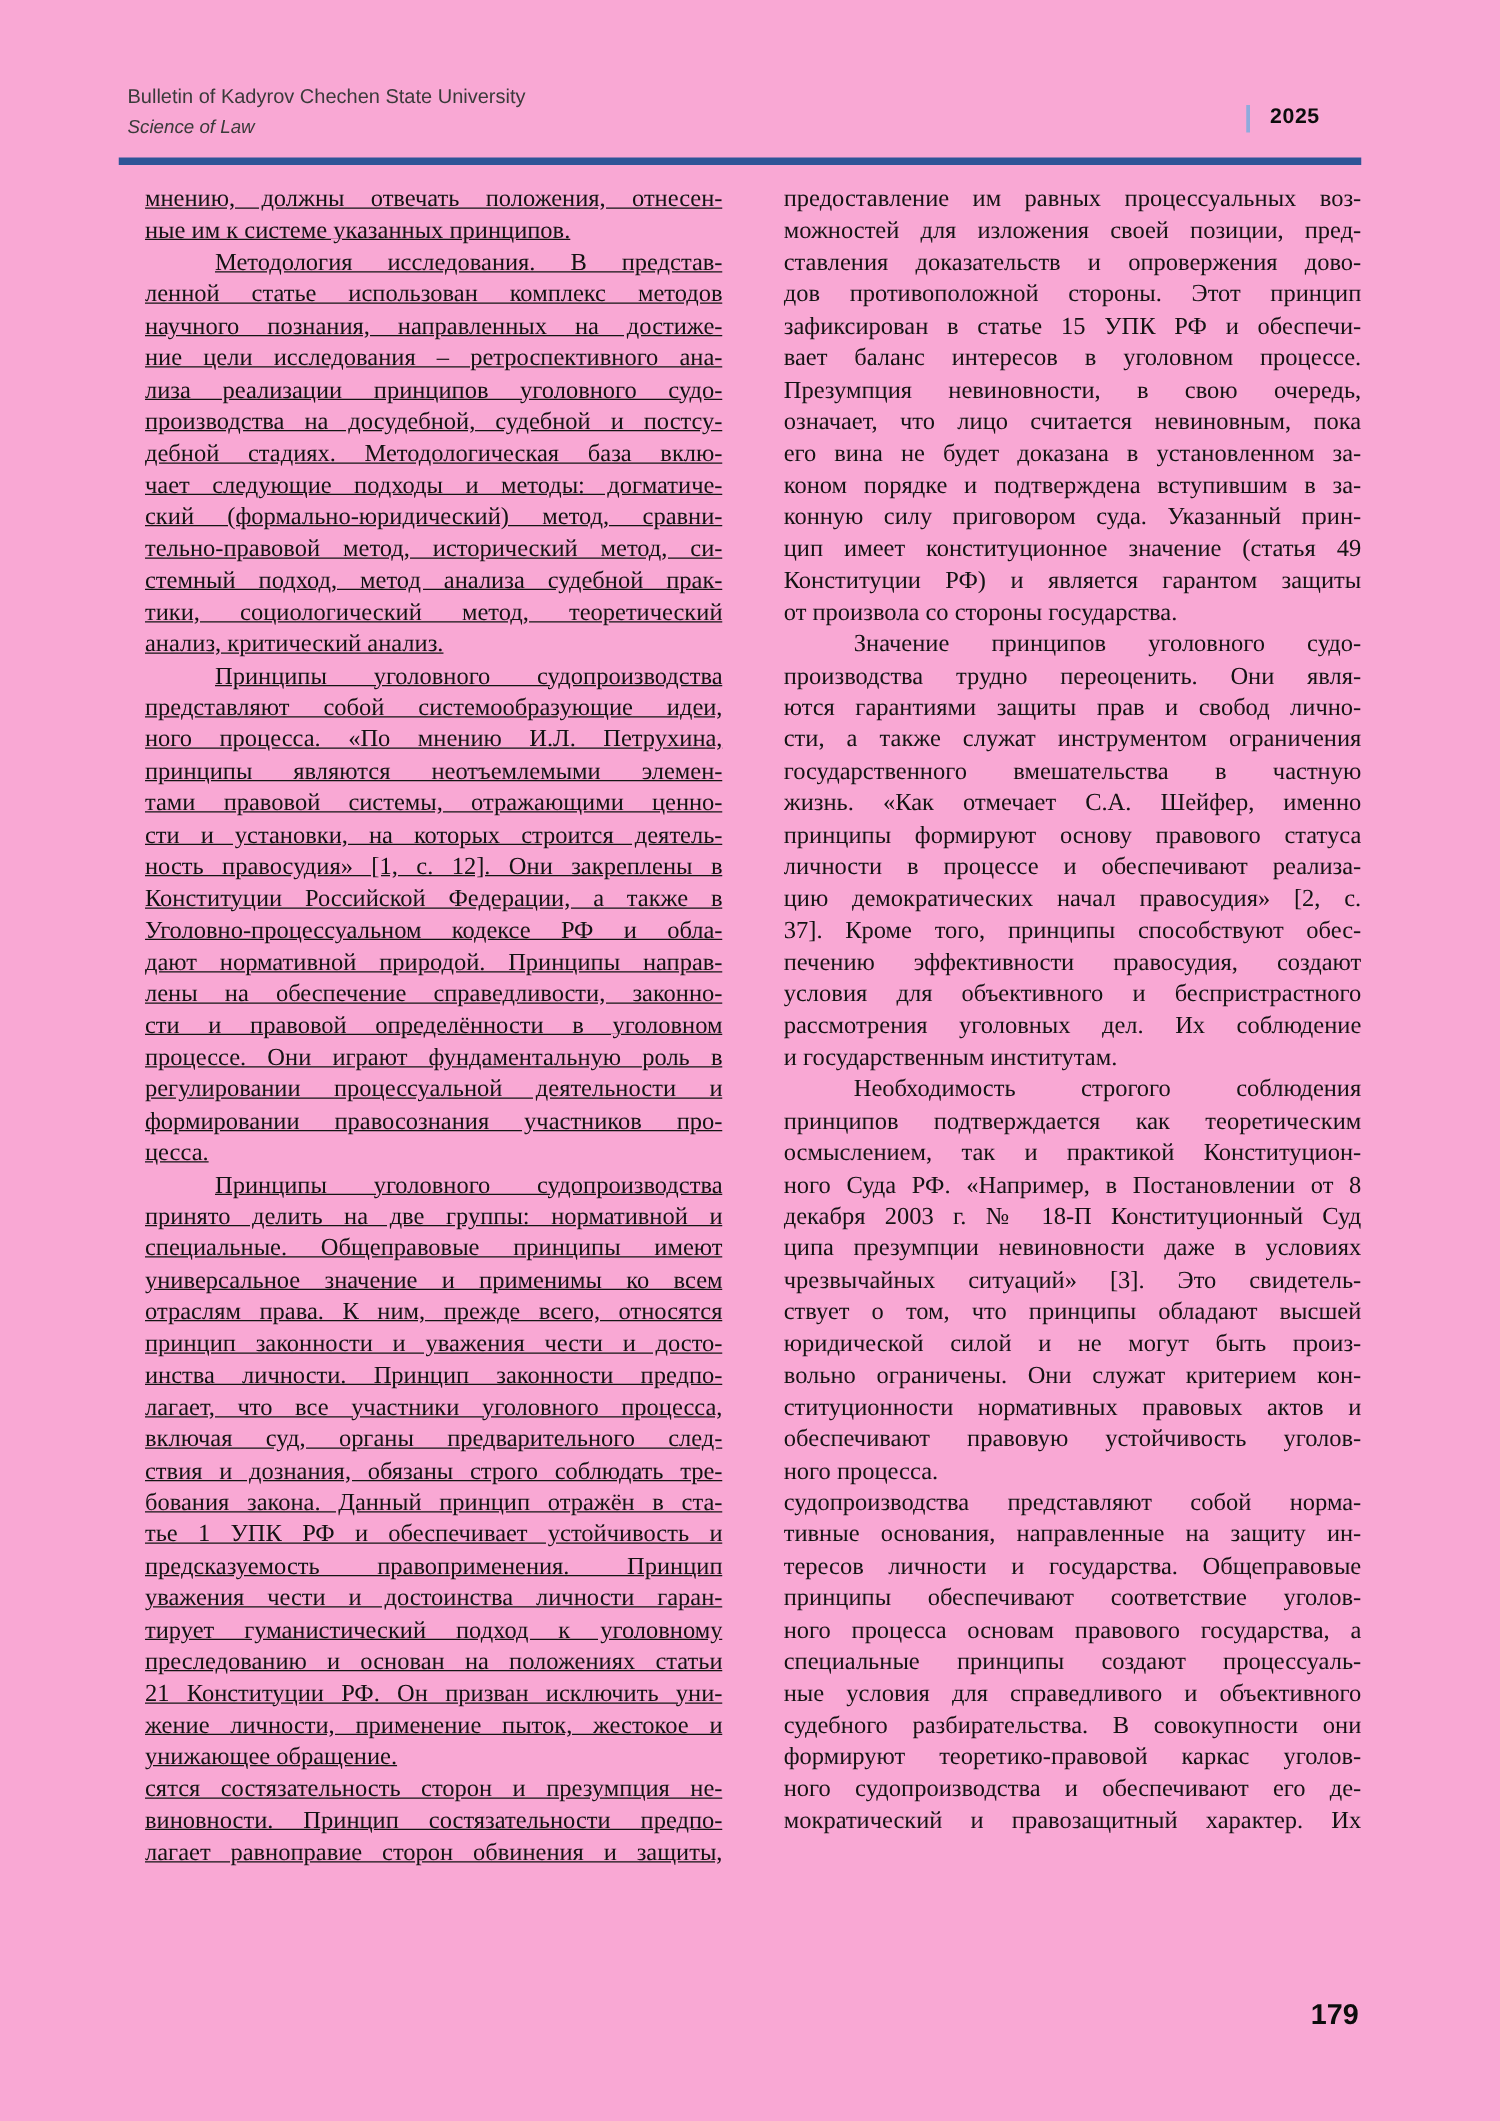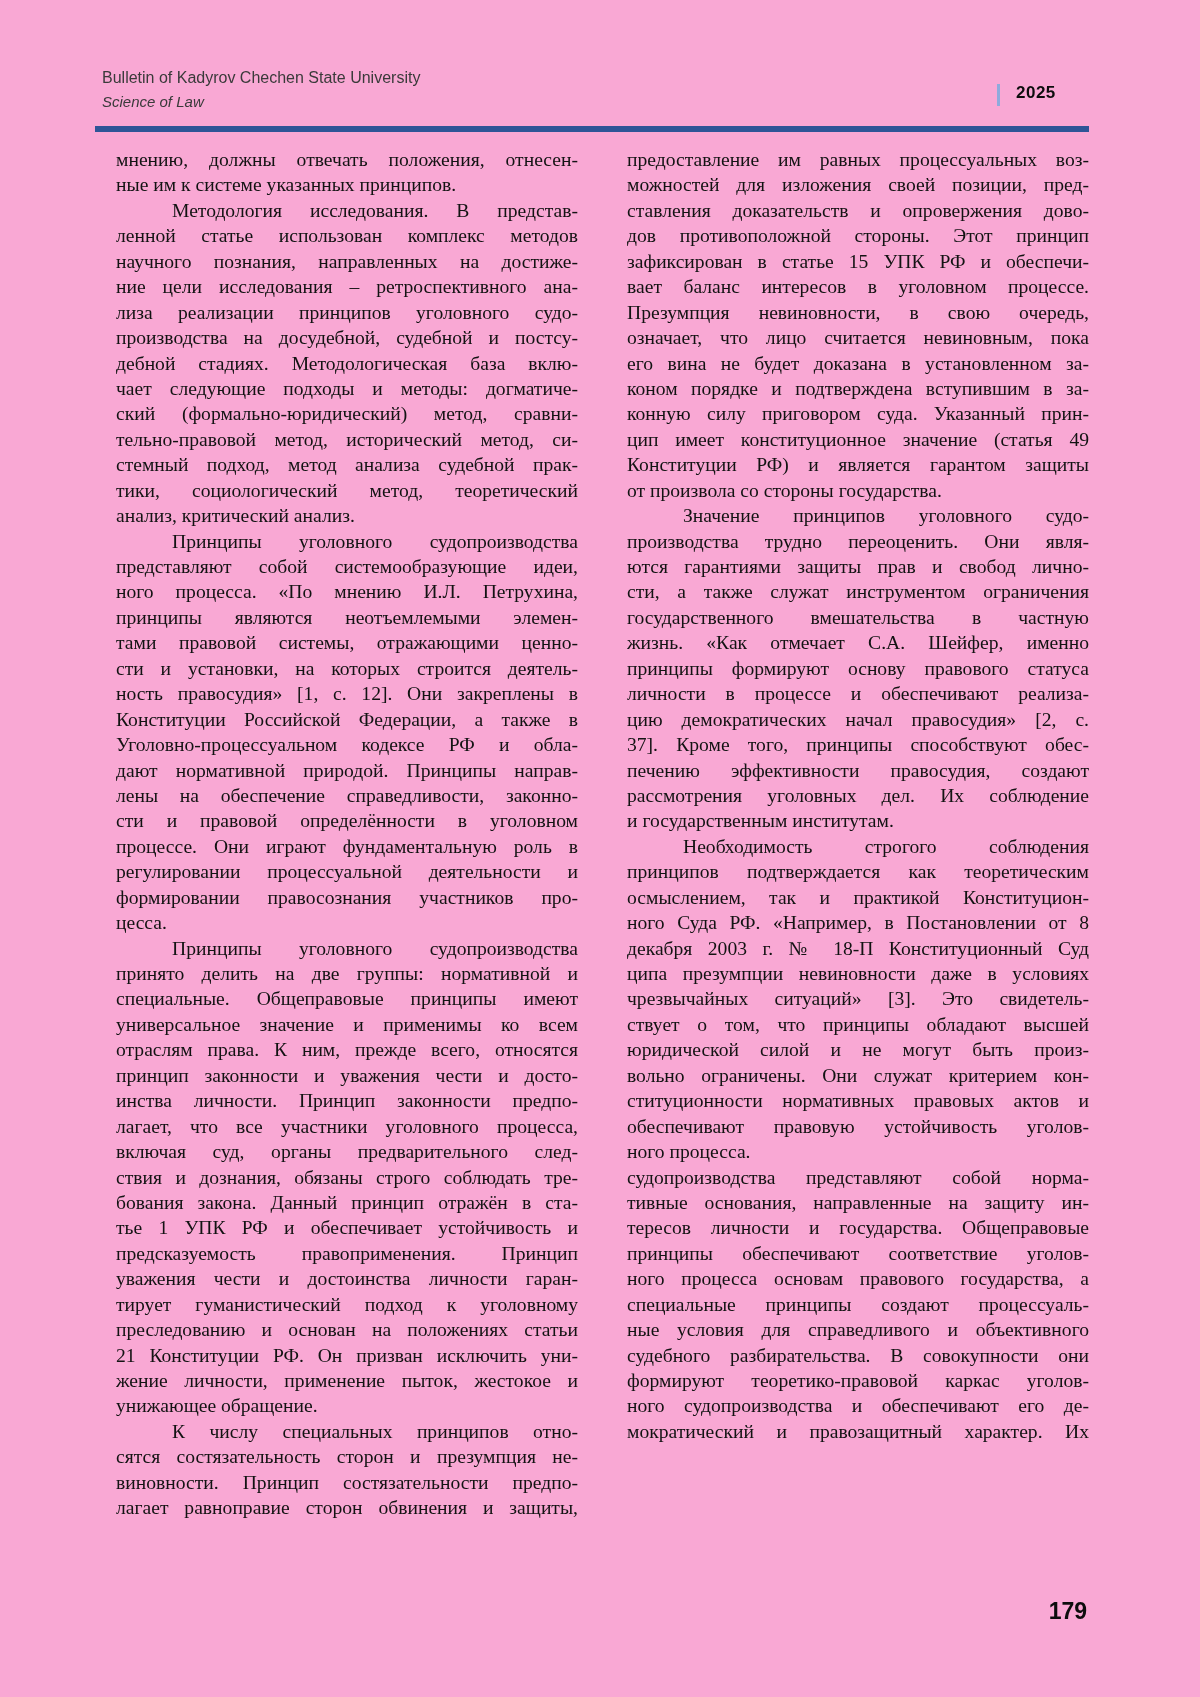--- a/index.html
+++ b/index.html
@@ -33,21 +33,21 @@
   }
   .rule{
     position:absolute;left:95px;top:126px;
     width:994px;height:6px;background:#2e5597;
   }
   
   .col{
     position:absolute;top:147px;width:462px;
     font-size:19.6px;line-height:25.45px;color:#131313;
   }
-  .col-left{left:116px;}
+  .col-left{left:116px;text-decoration:underline;}
   .col-right{left:627px;}
   .para{margin:0;padding:0;}
   .line{
     text-align:justify;
     text-align-last:justify;
     height:25.45px;
     overflow:hidden;
     white-space:normal;
   }
   .line.last{text-align-last:left;}
@@ -125,21 +125,20 @@
           <div class="line">тье 1 УПК РФ и обеспечивает устойчивость и</div>
           <div class="line">предсказуемость правоприменения. Принцип</div>
           <div class="line">уважения чести и достоинства личности гаран-</div>
           <div class="line">тирует гуманистический подход к уголовному</div>
           <div class="line">преследованию и основан на положениях статьи</div>
           <div class="line">21 Конституции РФ. Он призван исключить уни-</div>
           <div class="line">жение личности, применение пыток, жестокое и</div>
           <div class="line last">унижающее обращение.</div>
         </div>
         <div class="para">
-          <div class="line first">К числу специальных принципов отно-</div>
           <div class="line">сятся состязательность сторон и презумпция не-</div>
           <div class="line">виновности. Принцип состязательности предпо-</div>
           <div class="line">лагает равноправие сторон обвинения и защиты,</div>
         </div>
       </div>
     <div class="col col-right">
         <div class="para">
           <div class="line">предоставление им равных процессуальных воз-</div>
           <div class="line">можностей для изложения своей позиции, пред-</div>
           <div class="line">ставления доказательств и опровержения дово-</div>
@@ -160,20 +159,21 @@
           <div class="line">производства трудно переоценить. Они явля-</div>
           <div class="line">ются гарантиями защиты прав и свобод лично-</div>
           <div class="line">сти, а также служат инструментом ограничения</div>
           <div class="line">государственного вмешательства в частную</div>
           <div class="line">жизнь. «Как отмечает С.А. Шейфер, именно</div>
           <div class="line">принципы формируют основу правового статуса</div>
           <div class="line">личности в процессе и обеспечивают реализа-</div>
           <div class="line">цию демократических начал правосудия» [2, с.</div>
           <div class="line">37]. Кроме того, принципы способствуют обес-</div>
           <div class="line">печению эффективности правосудия, создают</div>
+          <div class="line">условия для объективного и беспристрастного</div>
           <div class="line">рассмотрения уголовных дел. Их соблюдение</div>
           <div class="line last">и государственным институтам.</div>
         </div>
         <div class="para">
           <div class="line first">Необходимость строгого соблюдения</div>
           <div class="line">принципов подтверждается как теоретическим</div>
           <div class="line">осмыслением, так и практикой Конституцион-</div>
           <div class="line">ного Суда РФ. «Например, в Постановлении от 8</div>
           <div class="line">декабря 2003 г. № 18-П Конституционный Суд</div>
           <div class="line">ципа презумпции невиновности даже в условиях</div>

